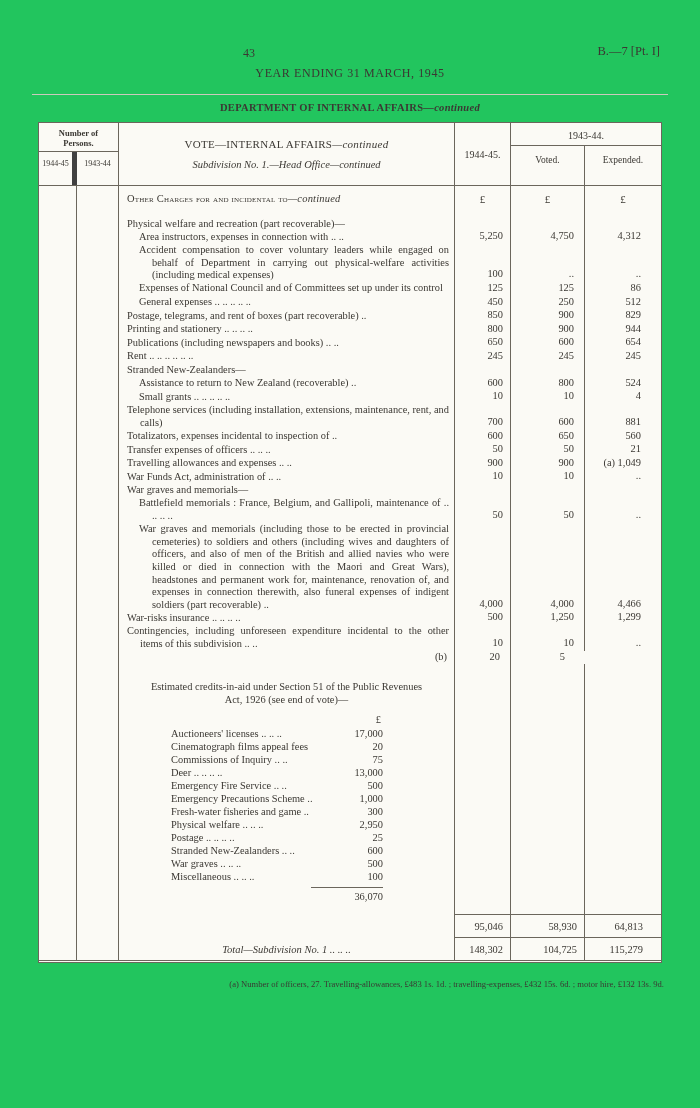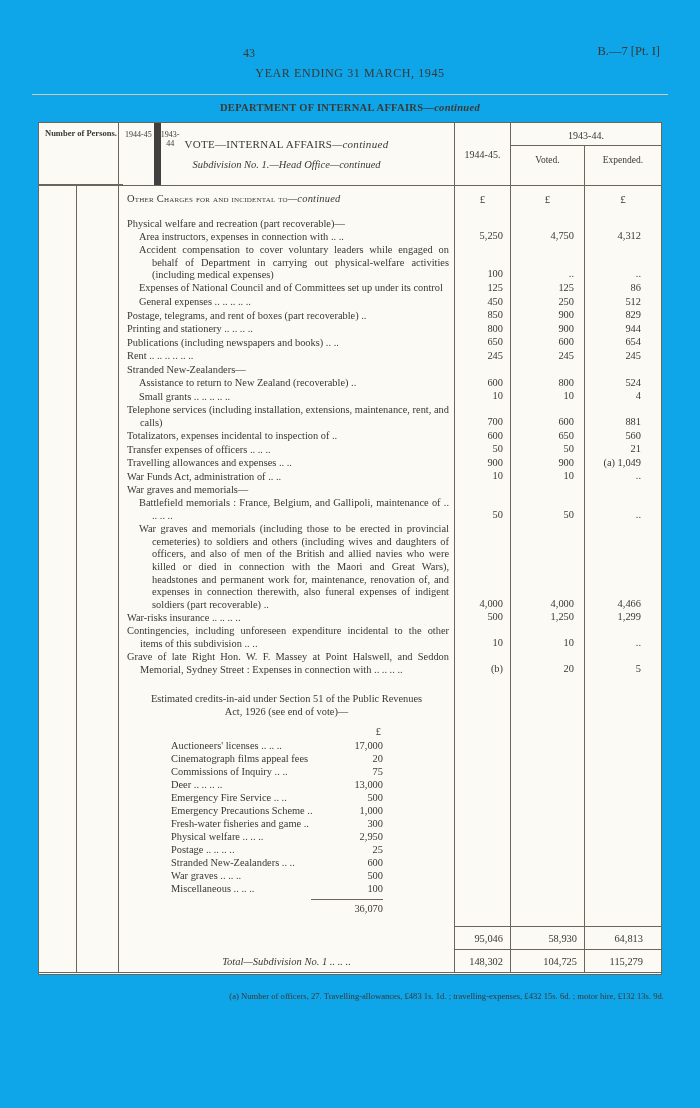--- a/index.html
+++ b/index.html
@@ -1,39 +1,39 @@
 <!DOCTYPE html>
 <html><head>
 <meta charset="utf-8">
 <style>
   * { margin:0; padding:0; box-sizing:border-box; }
   html,body { background:#e9e7e1; }
   body { font-family:"Liberation Serif", serif; color:#3b3833; }
-  .page { width:700px; min-height:1108px; margin:0 auto; background:#0ea5e9; position:relative; padding-top:44px; }
+  .page { width:700px; min-height:1108px; margin:0 auto; background:#22c55e; position:relative; padding-top:44px; }
 
   
   .pagenum { position:absolute; top:46px; left:243px; font-size:12px; }
   .docref  { position:absolute; top:44px; right:40px; font-size:12.5px; }
   .year-title { text-align:center; font-size:12px; letter-spacing:.6px; margin-top:22px; }
   .rule-light { border-top:1px solid #cdc9bd; margin:13px 32px 0 32px; }
   .dept-title { text-align:center; font-size:10.5px; font-weight:bold; letter-spacing:.3px; margin-top:7px; }
   .dept-title i { font-weight:bold; }
 
   
   .votetable { margin:9px 38px 0 38px; border:1px solid #6b665c; border-bottom:3px double #6b665c; background:#fbfaf5; }
   .tgrid { display:grid; grid-template-columns:38px 42px 336px 56px 74px 1fr; }
   .c1,.c2,.c3,.c4,.c5 { border-right:1px solid #6b665c; }
   .c6 { }
 
   
   .thead { border-bottom:1px solid #6b665c; }
-  .th-persons { grid-column:1 / 3; border-right:1px solid #6b665c; min-height:62px; display:flex; flex-direction:row; }
+  .th-persons { grid-column:1 / 3; border-right:1px solid #6b665c; min-height:62px; display:flex; flex-direction:column; }
   .th-persons-title { font-size:8.5px; font-weight:bold; text-align:center; padding:5px 6px 3px 6px; border-bottom:1px solid #6b665c; line-height:10px; flex:0 0 auto; }
   .th-persons-sub { display:grid; grid-template-columns:38px 1fr; flex:1; }
-  .th-py1 { border-right:7px solid #404040; font-size:8px; text-align:center; padding-top:7px; }
+  .th-py1 { border-right:5px solid #404040; font-size:8px; text-align:center; padding-top:7px; }
   .th-py2 { font-size:8px; text-align:center; padding-top:7px; }
   .th-desc { grid-column:3; border-right:1px solid #6b665c; text-align:center; padding-top:15px; }
   .vote-title { font-size:11px; letter-spacing:.3px; }
   .vote-sub { font-size:10.5px; font-style:italic; margin-top:9px; }
   .th-v1 { grid-column:4; border-right:1px solid #6b665c; text-align:center; font-size:10px; display:flex; align-items:center; justify-content:center; }
   .th-4344 { grid-column:5 / 7; display:flex; flex-direction:column; }
   .th-4344-title { font-size:10px; text-align:center; padding:7px 0 4px 0; border-bottom:1px solid #6b665c; }
   .th-4344-sub { display:grid; grid-template-columns:74px 1fr; flex:1; }
   .th-voted { border-right:1px solid #6b665c; font-size:9.5px; text-align:center; padding-top:9px; }
   .th-exp { font-size:9.5px; text-align:center; padding-top:9px; }
@@ -248,21 +248,20 @@
         <div class="c5 val">1,250</div>
         <div class="c6 val">1,299</div>
         <div class="c1"></div>
         <div class="c2"></div>
         <div class="c3 lbl" style="padding-left: 21px;">Contingencies, including unforeseen expenditure incidental to the other items of this subdivision .. ..</div>
         <div class="c4 val">10</div>
         <div class="c5 val">10</div>
         <div class="c6 val">..</div>
         <div class="c1"></div>
         <div class="c2"></div>
-        <div class="c3 lbl" style="padding-left: 21px;">Grave of late Right Hon. W. F. Massey at Point Halswell, and Seddon Memorial, Sydney Street : Expenses in connection with .. .. .. ..</div>
         <div class="c4 val">(b)</div>
         <div class="c5 val">20</div>
         <div class="c6 val">5</div>
       </div>
 
     <div class="tgrid">
       <div class="c1"></div>
       <div class="c2"></div>
       <div class="c3 credits-cell">
         <div class="credits-heading">Estimated credits-in-aid under Section 51 of the Public Revenues Act, 1926 (see end of vote)—</div>

